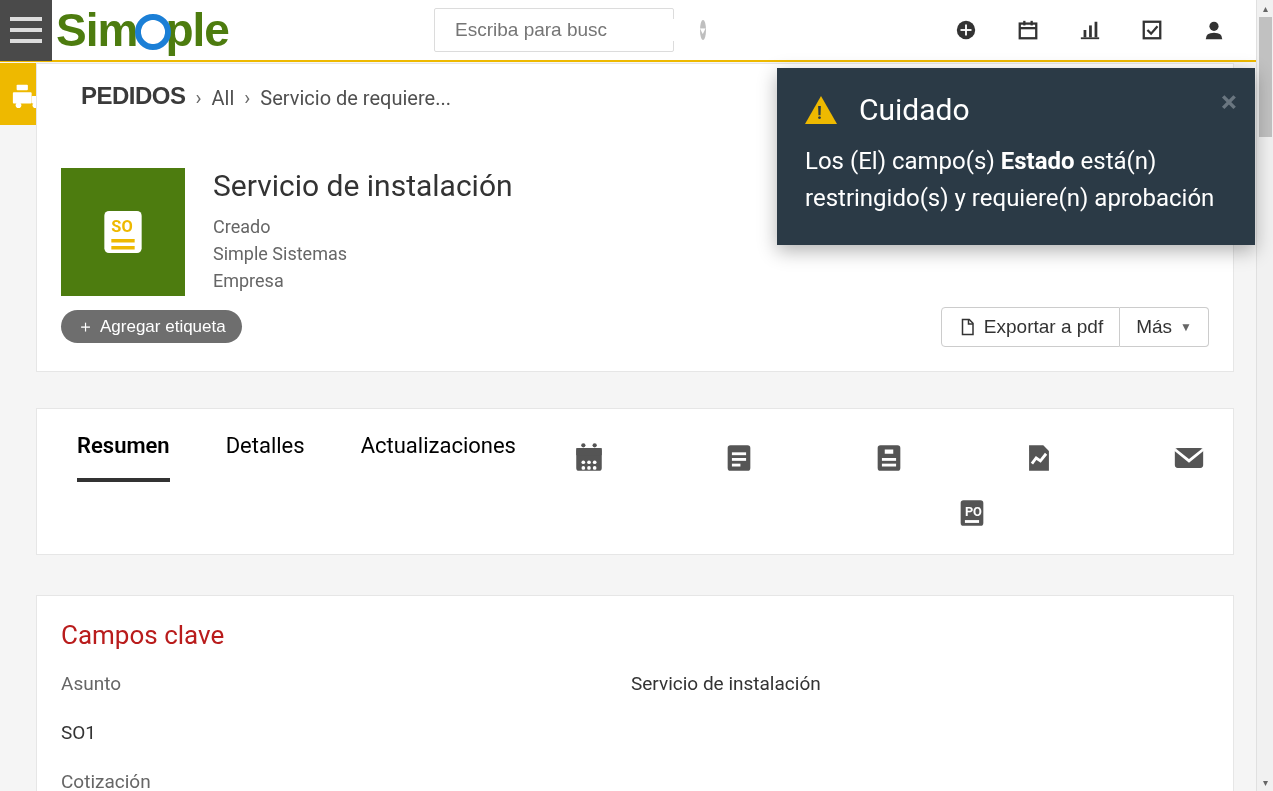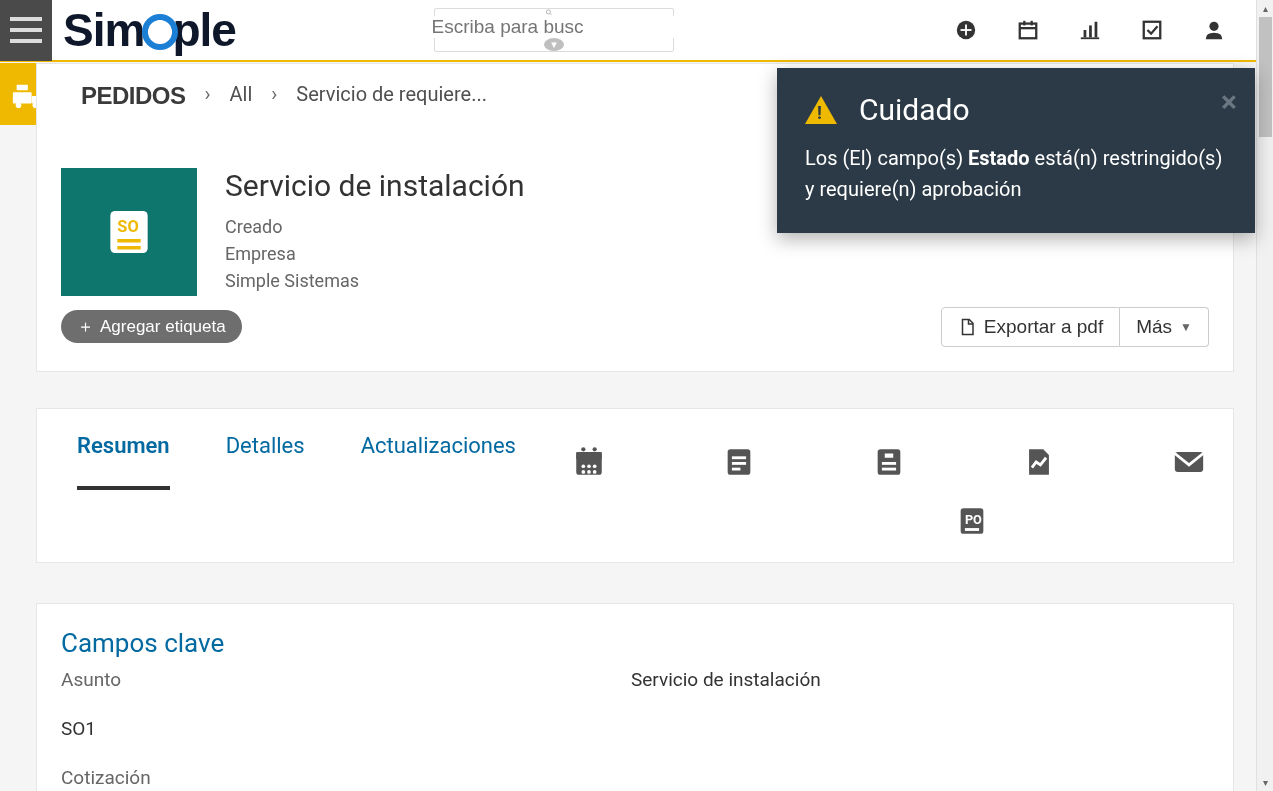--- a/index.html
+++ b/index.html
@@ -62,26 +62,26 @@
     gap: 7px;
     cursor: pointer;
   }
   .hamburger span {
     display: block;
     width: 32px;
     height: 4px;
     background: #dcdcdc;
   }
   .logo {
-    margin-left: 11px;
+    margin-left: 4px;
     display: flex;
     align-items: baseline;
     font-size: 46px;
     font-weight: 600;
-    color: #0f172a;
+    color: #4d7c0f;
     letter-spacing: -1px;
     font-family: "Segoe UI", sans-serif;
   }
   .logo .gear {
     display: inline-block;
     width: 36px;
     height: 36px;
     border: 6px solid #1b7fd6;
     border-radius: 50%;
     position: relative;
@@ -107,21 +107,20 @@
     margin-right: 280px;
     width: 240px;
     height: 44px;
     border: 1px solid #dcdcdc;
     border-radius: 2px;
     display: flex;
     align-items: center;
     padding: 0 10px;
     color: #888;
     background:#fff;
-    flex-direction:column;
   }
   .searchbox input {
     border: none;
     outline: none;
     flex: 1;
     font-size: 19px;
     color: #555;
   }
   .searchbox .circle-chevron {
     width:20px;height:20px;border-radius:50%;background:#bfbfbf;
@@ -156,39 +155,39 @@
   }
   .card {
     background:#fff;
     border:1px solid #e6e6e6;
   }
   .header-card{
     padding:18px 24px 28px 24px;
     position:relative;
   }
   .breadcrumb{
-    display:flex;align-items:flex-start;gap:19px;
+    display:flex;align-items:flex-end;gap:10px;
     font-size:20px;color:#444;
     margin-left:20px;
   }
   .breadcrumb .root{
     font-family: 'Segoe UI', sans-serif;
     font-weight:600;
     font-size:24px;
     color:#3a3a3a;
     letter-spacing:-0.5px;
     font-stretch: condensed;
   }
   .breadcrumb .chev{color:#6a6a6a;}
   .breadcrumb a{color:#505050;text-decoration:none;cursor:pointer;}
   .record-head{
     display:flex;gap:28px;margin-top:58px;margin-left:0px;
   }
   .record-icon{
-    width:136px;height:128px;background:#0f766e;display:flex;align-items:center;justify-content:center;
+    width:124px;height:128px;background:#4d7c0f;display:flex;align-items:center;justify-content:center;
   }
   .record-icon svg{width:56px;height:56px;fill:#fff;}
   .record-meta h1{
     font-size:30px;font-weight:400;color:#333;margin-bottom:10px;
   }
   .record-meta .line{font-size:18px;color:#666;line-height:1.5;}
   .tag-btn{
     margin-top:14px;
     display:inline-flex;align-items:center;gap:6px;
     background:#6e6e6e;color:#fff;border:none;border-radius:18px;
@@ -216,39 +215,39 @@
     box-shadow:0 6px 18px rgba(0,0,0,.3);
   }
   .alert-title{display:flex;align-items:center;gap:22px;font-size:30px;margin-bottom:16px;}
   .alert-title .tri{
     width:0;height:0;border-left:16px solid transparent;border-right:16px solid transparent;border-bottom:28px solid #eeb900;position:relative;
   }
   .alert-title .tri::after{
     content:"!";position:absolute;left:-4px;top:6px;color:#2b3a46;font-weight:700;font-size:18px;
   }
   .alert-close{position:absolute;top:16px;right:18px;font-size:30px;color:#6a7680;cursor:pointer;font-weight:700;}
-  .alert-body{font-size:20px;line-height:1.55;}
+  .alert-body{font-size:24px;line-height:1.55;}
   .alert-body b{font-weight:700;}
 
   
   .tabs-card{margin-top:36px;padding:24px 40px;}
   .tabs{display:flex;align-items:center;gap:56px;}
-  .tab-text{font-size:22px;color:#0369a1;cursor:pointer;padding-bottom:32px;position:relative;}
+  .tab-text{font-size:22px;color:#000000;cursor:pointer;padding-bottom:24px;position:relative;}
   .tab-text.active{font-weight:600;}
   .tab-text.active::after{
     content:"";position:absolute;left:0;bottom:0;width:100%;height:4px;background:#333;
   }
   .tab-icon{width:34px;height:34px;cursor:pointer;color:#4c1d95;}
   .tab-icon svg{width:34px;height:34px;fill:#555;}
   .tabs-row2{margin-top:14px;display:flex;justify-content:flex-start;padding-left:878px;}
   .tabs-row2 .tab-icon{}
 
   
   .detail-card{margin-top:40px;padding:24px 24px 60px 24px;}
-  .detail-card h2{font-size:26px;font-weight:400;color:#0369a1;margin-bottom:10px;}
+  .detail-card h2{font-size:26px;font-weight:400;color:#b91c1c;margin-bottom:22px;}
   .kv{display:flex;margin-bottom:26px;}
   .kv .k{width:570px;font-size:19px;color:#666;}
   .kv .v{font-size:19px;color:#333;}
 </style>
 </head>
 <body>
 
 <div class="topbar">
   <div class="hamburger">
     <span></span>
@@ -333,22 +332,22 @@
         <svg viewBox="0 0 48 48">
             <rect x="8" y="6" width="32" height="36" rx="4" fill="#fff"></rect>
             <text x="14" y="24" font-size="14" font-weight="700" fill="#eeb900">SO</text>
             <rect x="14" y="30" width="20" height="3" fill="#eeb900"></rect>
             <rect x="14" y="36" width="20" height="3" fill="#eeb900"></rect>
           </svg>
       </div>
       <div class="record-meta">
         <h1>Servicio de instalación</h1>
         <div class="line">Creado</div>
+        <div class="line">Simple Sistemas</div>
         <div class="line">Empresa</div>
-        <div class="line">Simple Sistemas</div>
       </div>
     </div>
 
     <button class="tag-btn">
       <span>＋</span>
       <span>Agregar etiqueta</span>
     </button>
 
     <div class="action-bar">
       <button class="btn">

